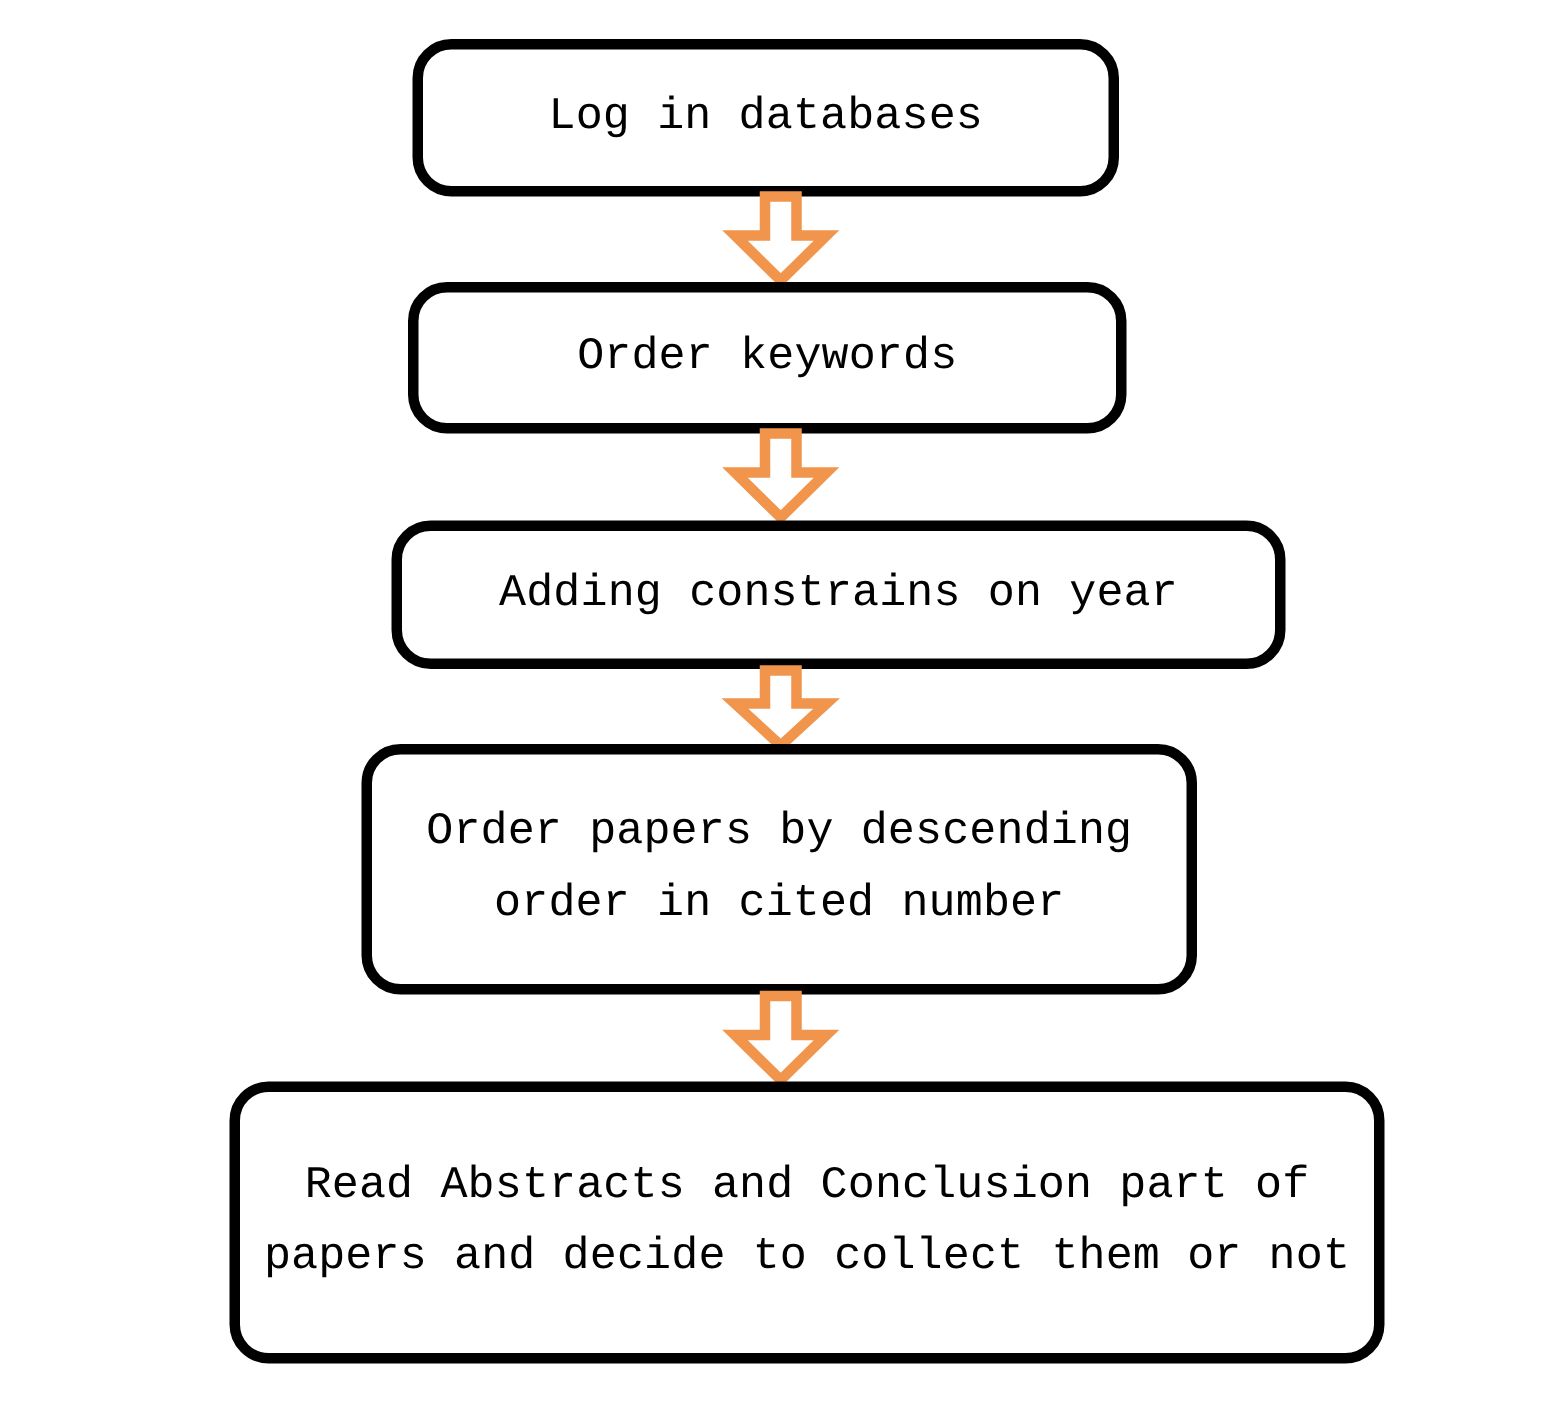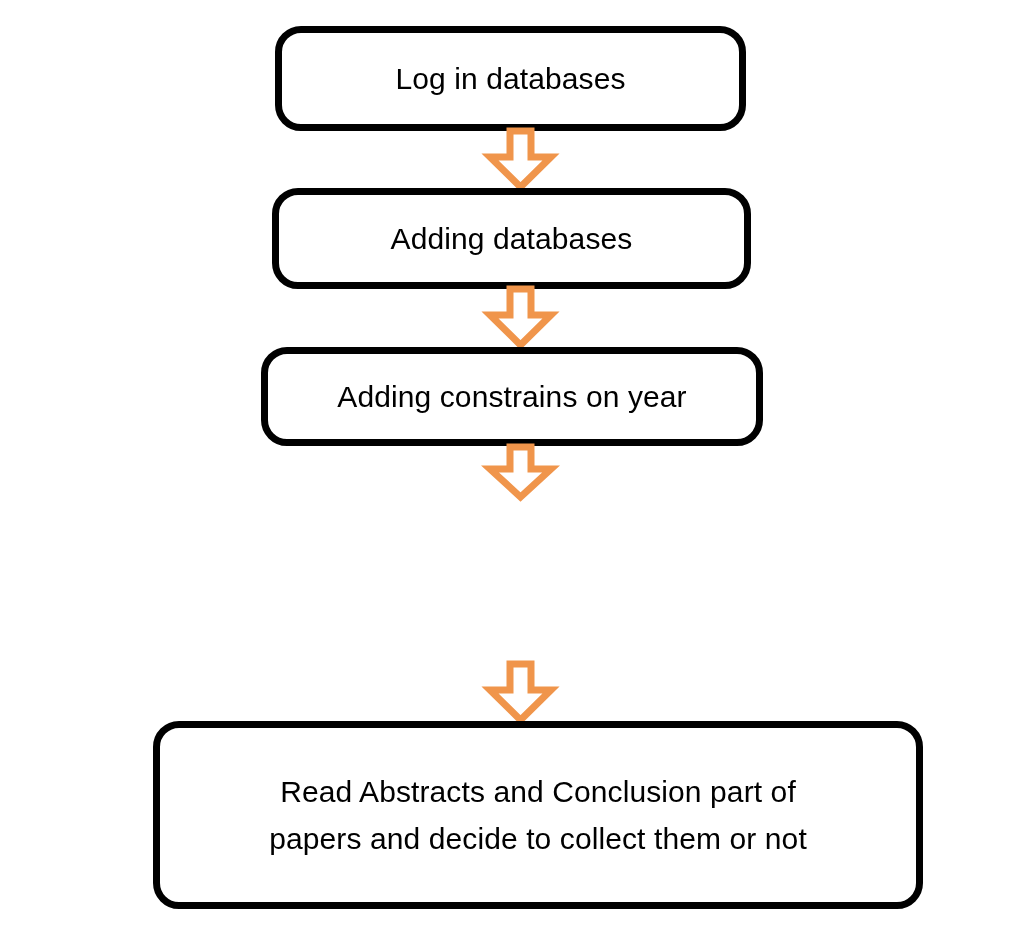--- a/index.html
+++ b/index.html
@@ -11,20 +11,21 @@
     width: 1034px;
     height: 952px;
     font-family: "Liberation Sans", sans-serif;
     overflow: hidden;
   }
   #flowchart {
     position: relative;
     width: 1034px;
     height: 952px;
     background: #ffffff;
+    font-family: Liberation Mono, monospace;
   }
   .node {
     position: absolute;
     box-sizing: border-box;
     background: #ffffff;
     border: 7px solid #000000;
     border-radius: 26px;
     display: flex;
     align-items: center;
     justify-content: center;
@@ -43,21 +44,21 @@
     position: absolute;
   }
   .arrow svg {
     display: block;
     overflow: visible;
   }
 
   
   #node-1 { left: 275px; top: 26px;  width: 471px; height: 105px; }
   #node-2 { left: 272px; top: 188px; width: 479px; height: 101px; }
-  #node-3 { left: 261px; top: 347px; width: 502px; height: 99px;  }
+  #node-3 { left: 261px; top: 347px; width: 596px; height: 99px;  }
   #node-4 { left: 241px; top: 496px; width: 557px; height: 167px; }
   #node-5 { left: 136px; top: 721px; width: 770px; height: 188px; margin-left: 17px; }
 
   
   #arrow-1 { left: 487px; top: 131px; width: 67px; height: 58px; }
   #arrow-2 { left: 487px; top: 289px; width: 67px; height: 58px; }
   #arrow-3 { left: 487px; top: 447px; width: 67px; height: 50px; }
   #arrow-4 { left: 487px; top: 664px; width: 67px; height: 58px; }
 </style>
 </head>
@@ -69,39 +70,43 @@
     <span class="node-label">Log in databases</span>
   </div>
 
   <div class="arrow" id="arrow-1">
     <svg width="67" height="58" viewBox="0 0 67 58" aria-hidden="true">
       <polygon points="23,0 44,0 44,26 64,26 33.5,56 3,26 23,26" fill="#ffffff" stroke="#F0954B" stroke-width="7" stroke-linejoin="miter"></polygon>
     </svg>
   </div>
 
   <div class="node" id="node-2">
-    <span class="node-label">Adding databases</span>
+    <span class="node-label">Order keywords</span>
   </div>
 
   <div class="arrow" id="arrow-2">
     <svg width="67" height="58" viewBox="0 0 67 58" aria-hidden="true">
       <polygon points="23,0 44,0 44,26 64,26 33.5,56 3,26 23,26" fill="#ffffff" stroke="#F0954B" stroke-width="7" stroke-linejoin="miter"></polygon>
     </svg>
   </div>
 
   <div class="node" id="node-3">
     <span class="node-label">Adding constrains on year</span>
   </div>
 
   <div class="arrow" id="arrow-3">
     <svg width="67" height="52" viewBox="0 0 67 52" aria-hidden="true">
       <polygon points="23,0 44,0 44,22 64,22 33.5,50 3,22 23,22" fill="#ffffff" stroke="#F0954B" stroke-width="7" stroke-linejoin="miter"></polygon>
     </svg>
   </div>
 
+  <div class="node" id="node-4">
+    <span class="node-label">Order papers by descending
+order in cited number</span>
+  </div>
 
   <div class="arrow" id="arrow-4">
     <svg width="67" height="58" viewBox="0 0 67 58" aria-hidden="true">
       <polygon points="23,0 44,0 44,26 64,26 33.5,56 3,26 23,26" fill="#ffffff" stroke="#F0954B" stroke-width="7" stroke-linejoin="miter"></polygon>
     </svg>
   </div>
 
   <div class="node" id="node-5">
     <span class="node-label">Read Abstracts and Conclusion part of
 papers and decide to collect them or not</span>

